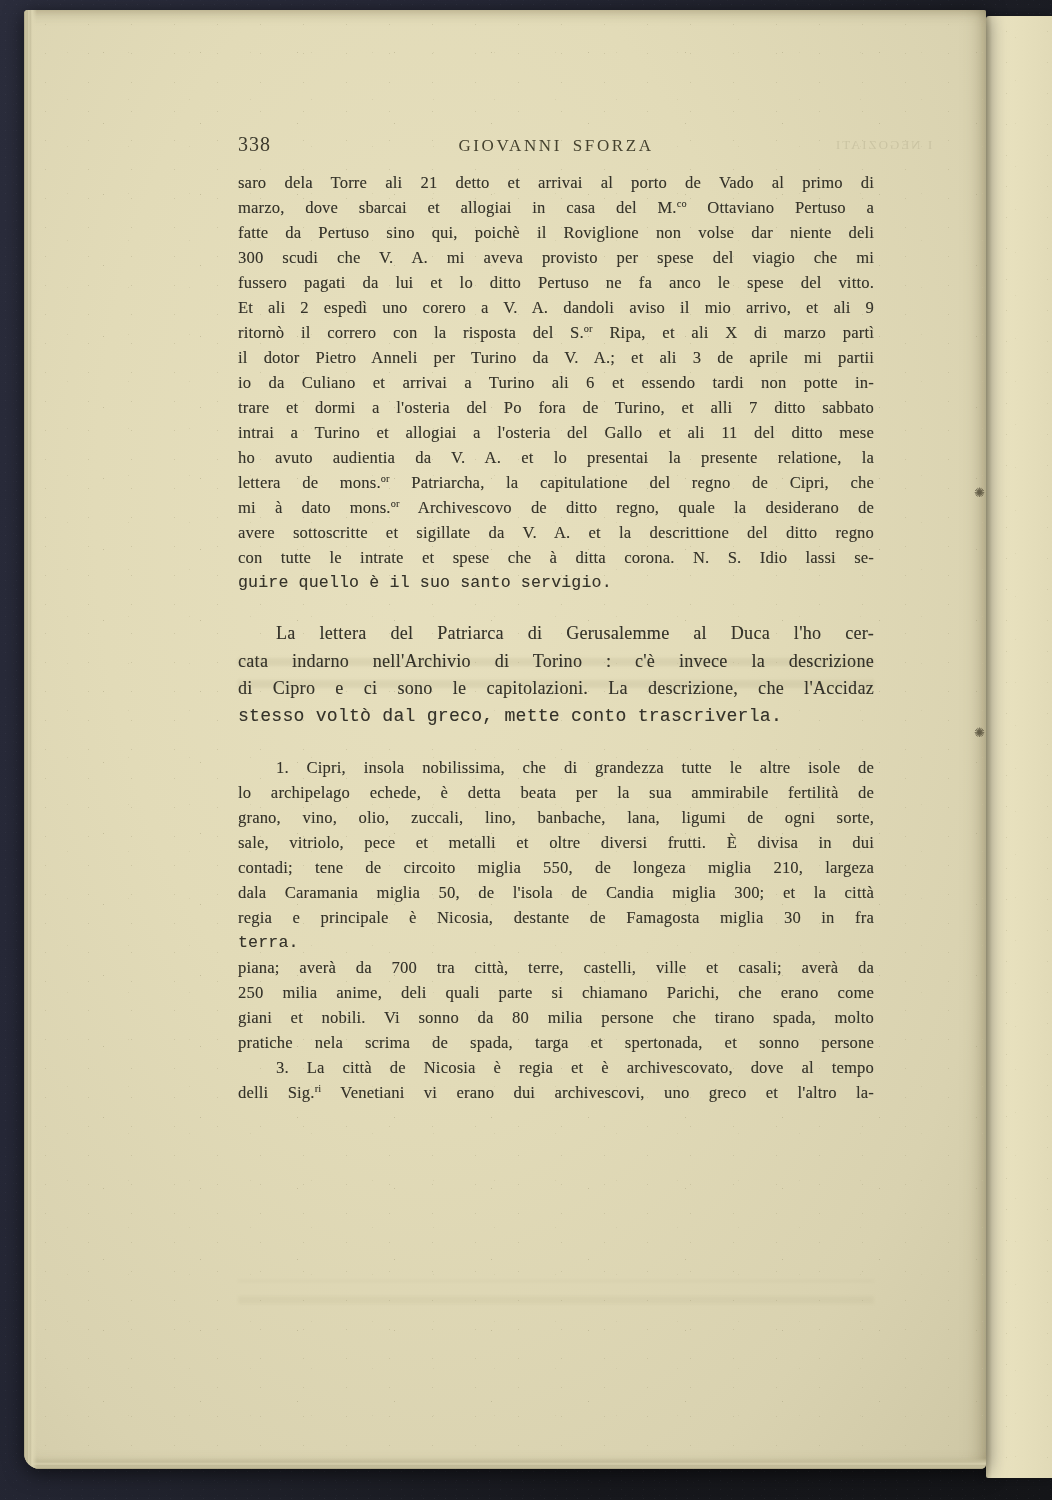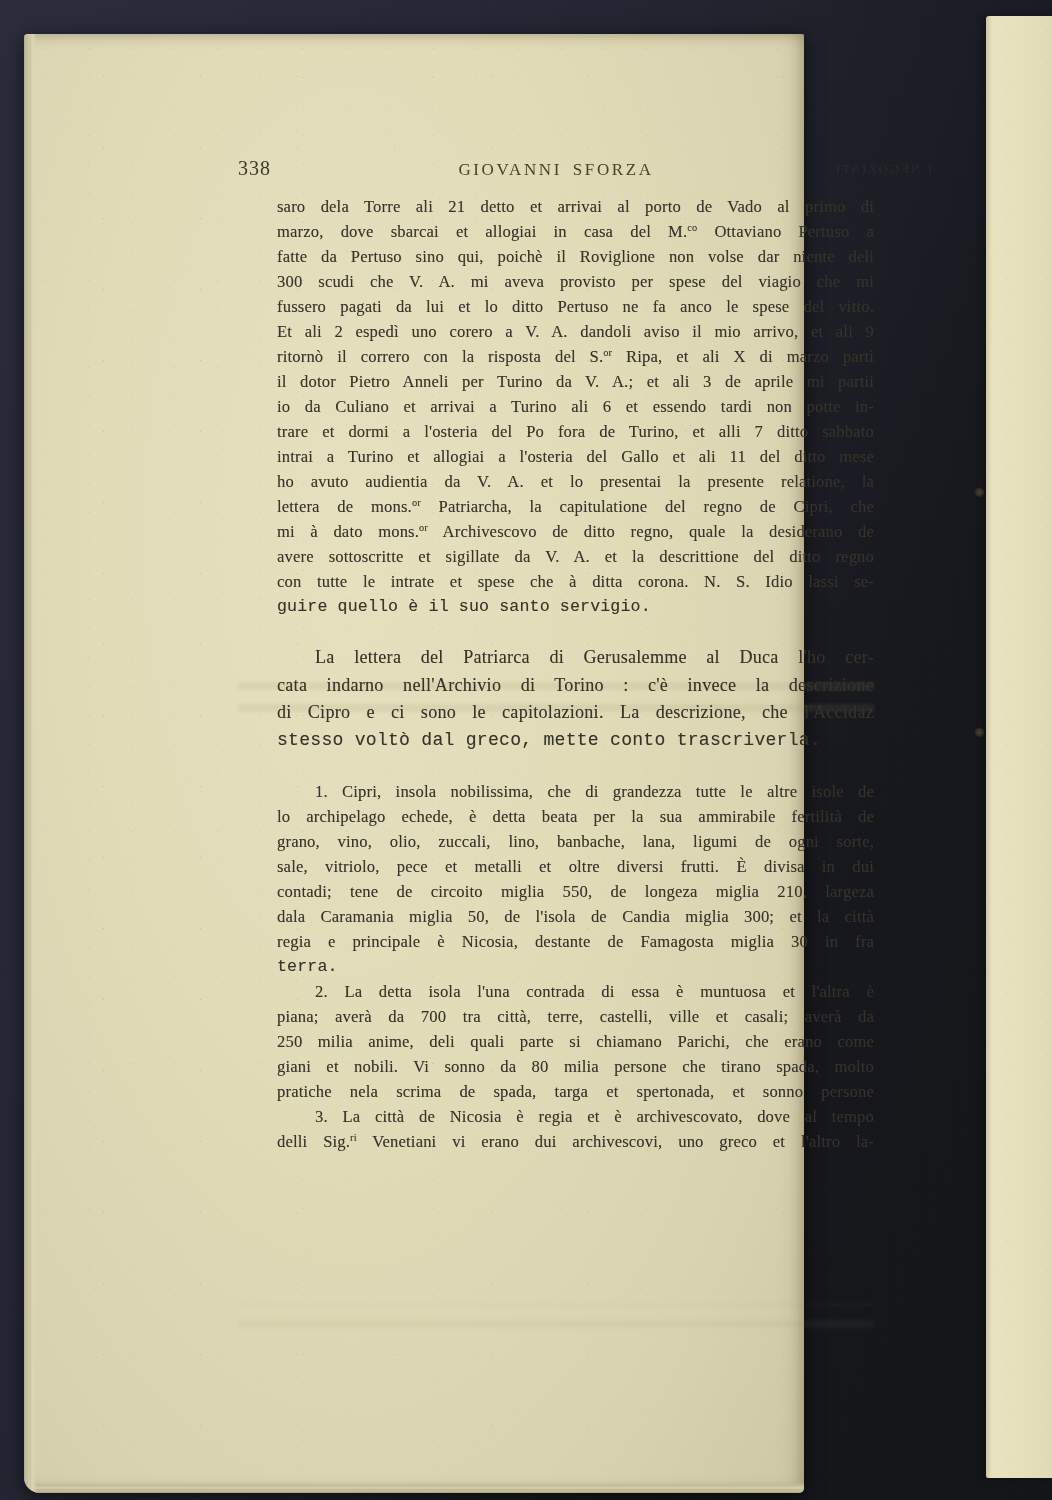--- a/index.html
+++ b/index.html
@@ -18,21 +18,21 @@
   .next-page{position:absolute;left:986px;top:16px;width:66px;height:1462px;
     background:linear-gradient(90deg,#cdc5a1 0,#e9e2c0 6px,#e7e0bd 45%,#e1dab7 100%);
     border-radius:3px 0 0 2px;
     box-shadow:-4px 0 7px rgba(10,10,12,.45);}
   .next-page::after{content:"";position:absolute;inset:0;opacity:.4;
     background-image:radial-gradient(#b9b28e .5px,transparent .8px),
                      radial-gradient(#cfc8a4 .5px,transparent .8px);
     background-size:41px 31px,59px 43px;}
 
   
-  .page{position:absolute;left:24px;top:34px;width:780px;height:1459px;
+  .page{position:absolute;left:24px;top:10px;width:962px;height:1459px;
     background:radial-gradient(ellipse at 42% 34%,#e7e0bf 0%,#e2dbb8 42%,#d9d2b0 78%,#cec7a5 100%);
     border-radius:4px 2px 5px 16px;
     box-shadow:0 4px 20px rgba(0,0,0,.6),
                inset -14px 0 22px -14px rgba(96,86,52,.55),
                inset 0 10px 14px -10px rgba(120,110,75,.5),
                inset 0 -12px 16px -12px rgba(110,100,65,.5);}
   
   .page::before{content:"";position:absolute;inset:0;border-radius:inherit;pointer-events:none;
     background:
       linear-gradient(90deg,#aaa382 0,#cfc8a6 2px,#bdb694 3px,#d9d2b0 5px,#c6bf9d 6px,#ddd6b3 8px,rgba(221,214,179,0) 13px) left/14px 100% no-repeat,
@@ -58,21 +58,21 @@
   .ghost{position:absolute;right:-58px;top:1px;transform:scaleX(-1);opacity:.16;
     font-size:13px;letter-spacing:2px;color:#6d684c;white-space:nowrap;filter:blur(.4px);}
 
   
   .textcol{position:absolute;left:214px;top:160px;width:636px;z-index:2;color:#35332a;
     text-shadow:.25px .25px 0 rgba(53,51,42,.35);}
   .para{margin:0;}
   .para.gap{margin-top:25px;}
   .para.quote{font-size:16.5px;line-height:25px;letter-spacing:.2px;}
   .para.editorial{font-size:18px;line-height:27.5px;letter-spacing:.3px;}
-  .pline{text-align:justify;text-align-last:justify;white-space:normal;margin-left:39px;}
+  .pline{text-align:justify;text-align-last:justify;white-space:normal;}
   .pline.last{text-align-last:left;font-family:Liberation Mono, monospace;}
   .pline.first{padding-left:38px;}
   .pline sup{font-size:62%;vertical-align:super;line-height:0;}
 
   
   .thru{position:absolute;left:214px;width:636px;height:44px;z-index:1;opacity:.12;
     background:repeating-linear-gradient(0deg,transparent 0 6px,#8f8963 6px 14px,transparent 14px 22px);
     filter:blur(1.6px);}
   .thru.t1{top:640px;}
   .thru.t2{top:1270px;height:30px;opacity:.07;}
@@ -125,21 +125,20 @@
           <div class="pline first">1. Cipri, insola nobilissima, che di grandezza tutte le altre isole de</div>
           <div class="pline">lo archipelago echede, è detta beata per la sua ammirabile fertilità de</div>
           <div class="pline">grano, vino, olio, zuccali, lino, banbache, lana, ligumi de ogni sorte,</div>
           <div class="pline">sale, vitriolo, pece et metalli et oltre diversi frutti. È divisa in dui</div>
           <div class="pline">contadi; tene de circoito miglia 550, de longeza miglia 210, largeza</div>
           <div class="pline">dala Caramania miglia 50, de l'isola de Candia miglia 300; et la città</div>
           <div class="pline">regia e principale è Nicosia, destante de Famagosta miglia 30 in fra</div>
           <div class="pline last">terra.</div>
         </div>
         <div class="para quote">
-          <div class="pline first">2. La detta isola l'una contrada di essa è muntuosa et l'altra è</div>
           <div class="pline">piana; averà da 700 tra città, terre, castelli, ville et casali; averà da</div>
           <div class="pline">250 milia anime, deli quali parte si chiamano Parichi, che erano come</div>
           <div class="pline">giani et nobili. Vi sonno da 80 milia persone che tirano spada, molto</div>
           <div class="pline">pratiche nela scrima de spada, targa et spertonada, et sonno persone</div>
         </div>
         <div class="para quote">
           <div class="pline first">3. La città de Nicosia è regia et è archivescovato, dove al tempo</div>
           <div class="pline">delli Sig.<sup>ri</sup> Venetiani vi erano dui archivescovi, uno greco et l'altro la-</div>
         </div>
       </div>

